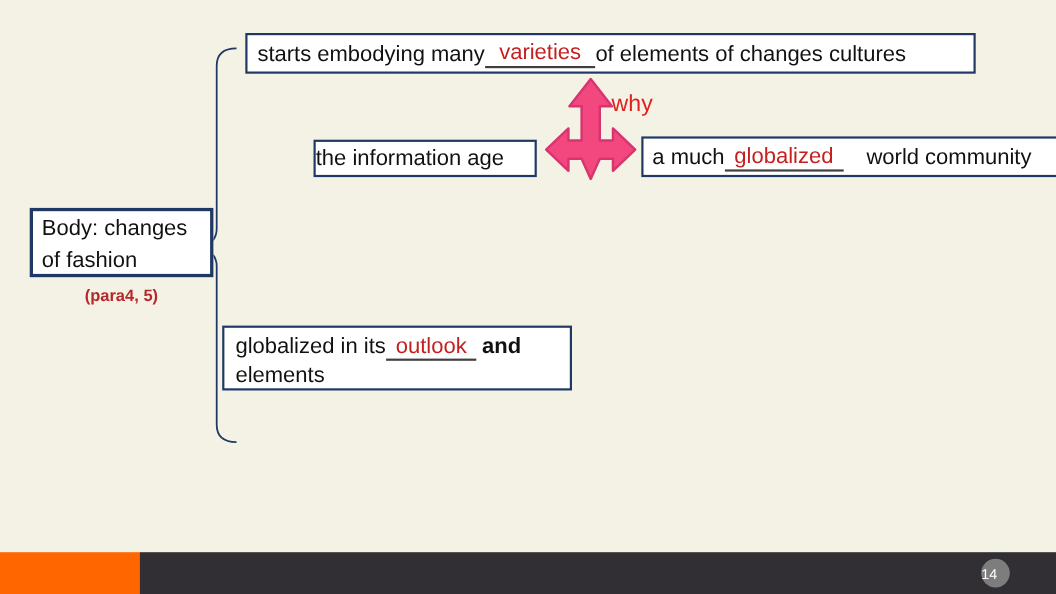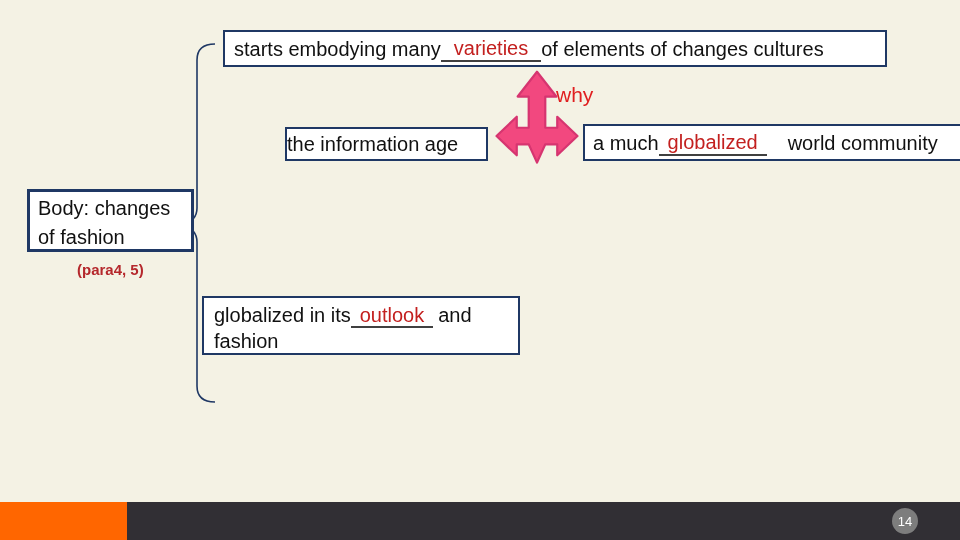--- a/index.html
+++ b/index.html
@@ -26,21 +26,21 @@
   .community-box .post{margin-left:21px;}
   .body-box{
     left:-1px;top:189px;width:167px;height:63px;border-width:3px;
     padding-left:8px;white-space:normal;display:block;
     font-size:20px;line-height:29px;padding-top:2px;margin-left:28px;
   }
   .transform-box{
     left:202px;top:296px;width:318px;height:59px;display:block;
     padding:4px 10px;line-height:26px;white-space:normal;
   }
-  .transform-box .mid{margin-left:5px;}
+  .transform-box .mid{margin-left:5px;font-weight:bold;}
   .why{
     position:absolute;left:556px;top:83px;
     color:var(--why-red,#e01f1f);font-size:21px;
   }
   .para-note{
     position:absolute;left:45px;top:261px;
     color:var(--para-red,#b5282c);font-size:15px;font-weight:bold;margin-left:32px;
   }
   .brace{position:absolute;left:170px;top:38px;width:50px;height:372px;}
   .brace path{fill:none;stroke:var(--box-border,#1f3864);stroke-width:1.6;}
@@ -49,21 +49,21 @@
     fill:var(--arrow-fill,#f2487f);
     stroke:var(--arrow-stroke,#d63570);
     stroke-width:2.4;stroke-linejoin:round;
   }
   .footer{position:absolute;left:0;bottom:0;width:960px;height:38px;display:flex;}
   .footer-orange{width:127px;height:38px;background:var(--orange-block,#ff6600);}
   .footer-bar{flex:1;height:38px;background:var(--footer-bar,#312f34);position:relative;}
   .page-circle{
     position:absolute;left:765px;top:6px;width:26px;height:26px;border-radius:50%;
     background:var(--page-circle,#7d7d7d);
-    display:flex;align-items:center;justify-content:center;
+    display:flex;align-items:center;justify-content:flex-start;
     color:#ffffff;font-size:13px;
   }
 </style>
 </head>
 <body>
 
 <div class="slide">
 
   <svg class="brace" viewBox="0 0 50 372" preserveAspectRatio="none">
     <path d="M45,6 Q27,6 27,22 L27,170 Q27,183 12,187 Q27,191 27,204 L27,348 Q27,364 45,364"></path>
@@ -95,21 +95,21 @@
     <div>Body: changes</div>
     <div>of fashion</div>
   </div>
 
   <div class="para-note">(para4, 5)</div>
 
   <div class="box transform-box">
     <div>
       <span>globalized in its</span><span class="blank">outlook</span><span class="mid">and</span>
     </div>
-    <div>fashion</div>
+    <div>elements</div>
   </div>
 
   <div class="footer">
     <div class="footer-orange"></div>
     <div class="footer-bar">
       <div class="page-circle">
         <span>14</span>
       </div>
     </div>
   </div>

